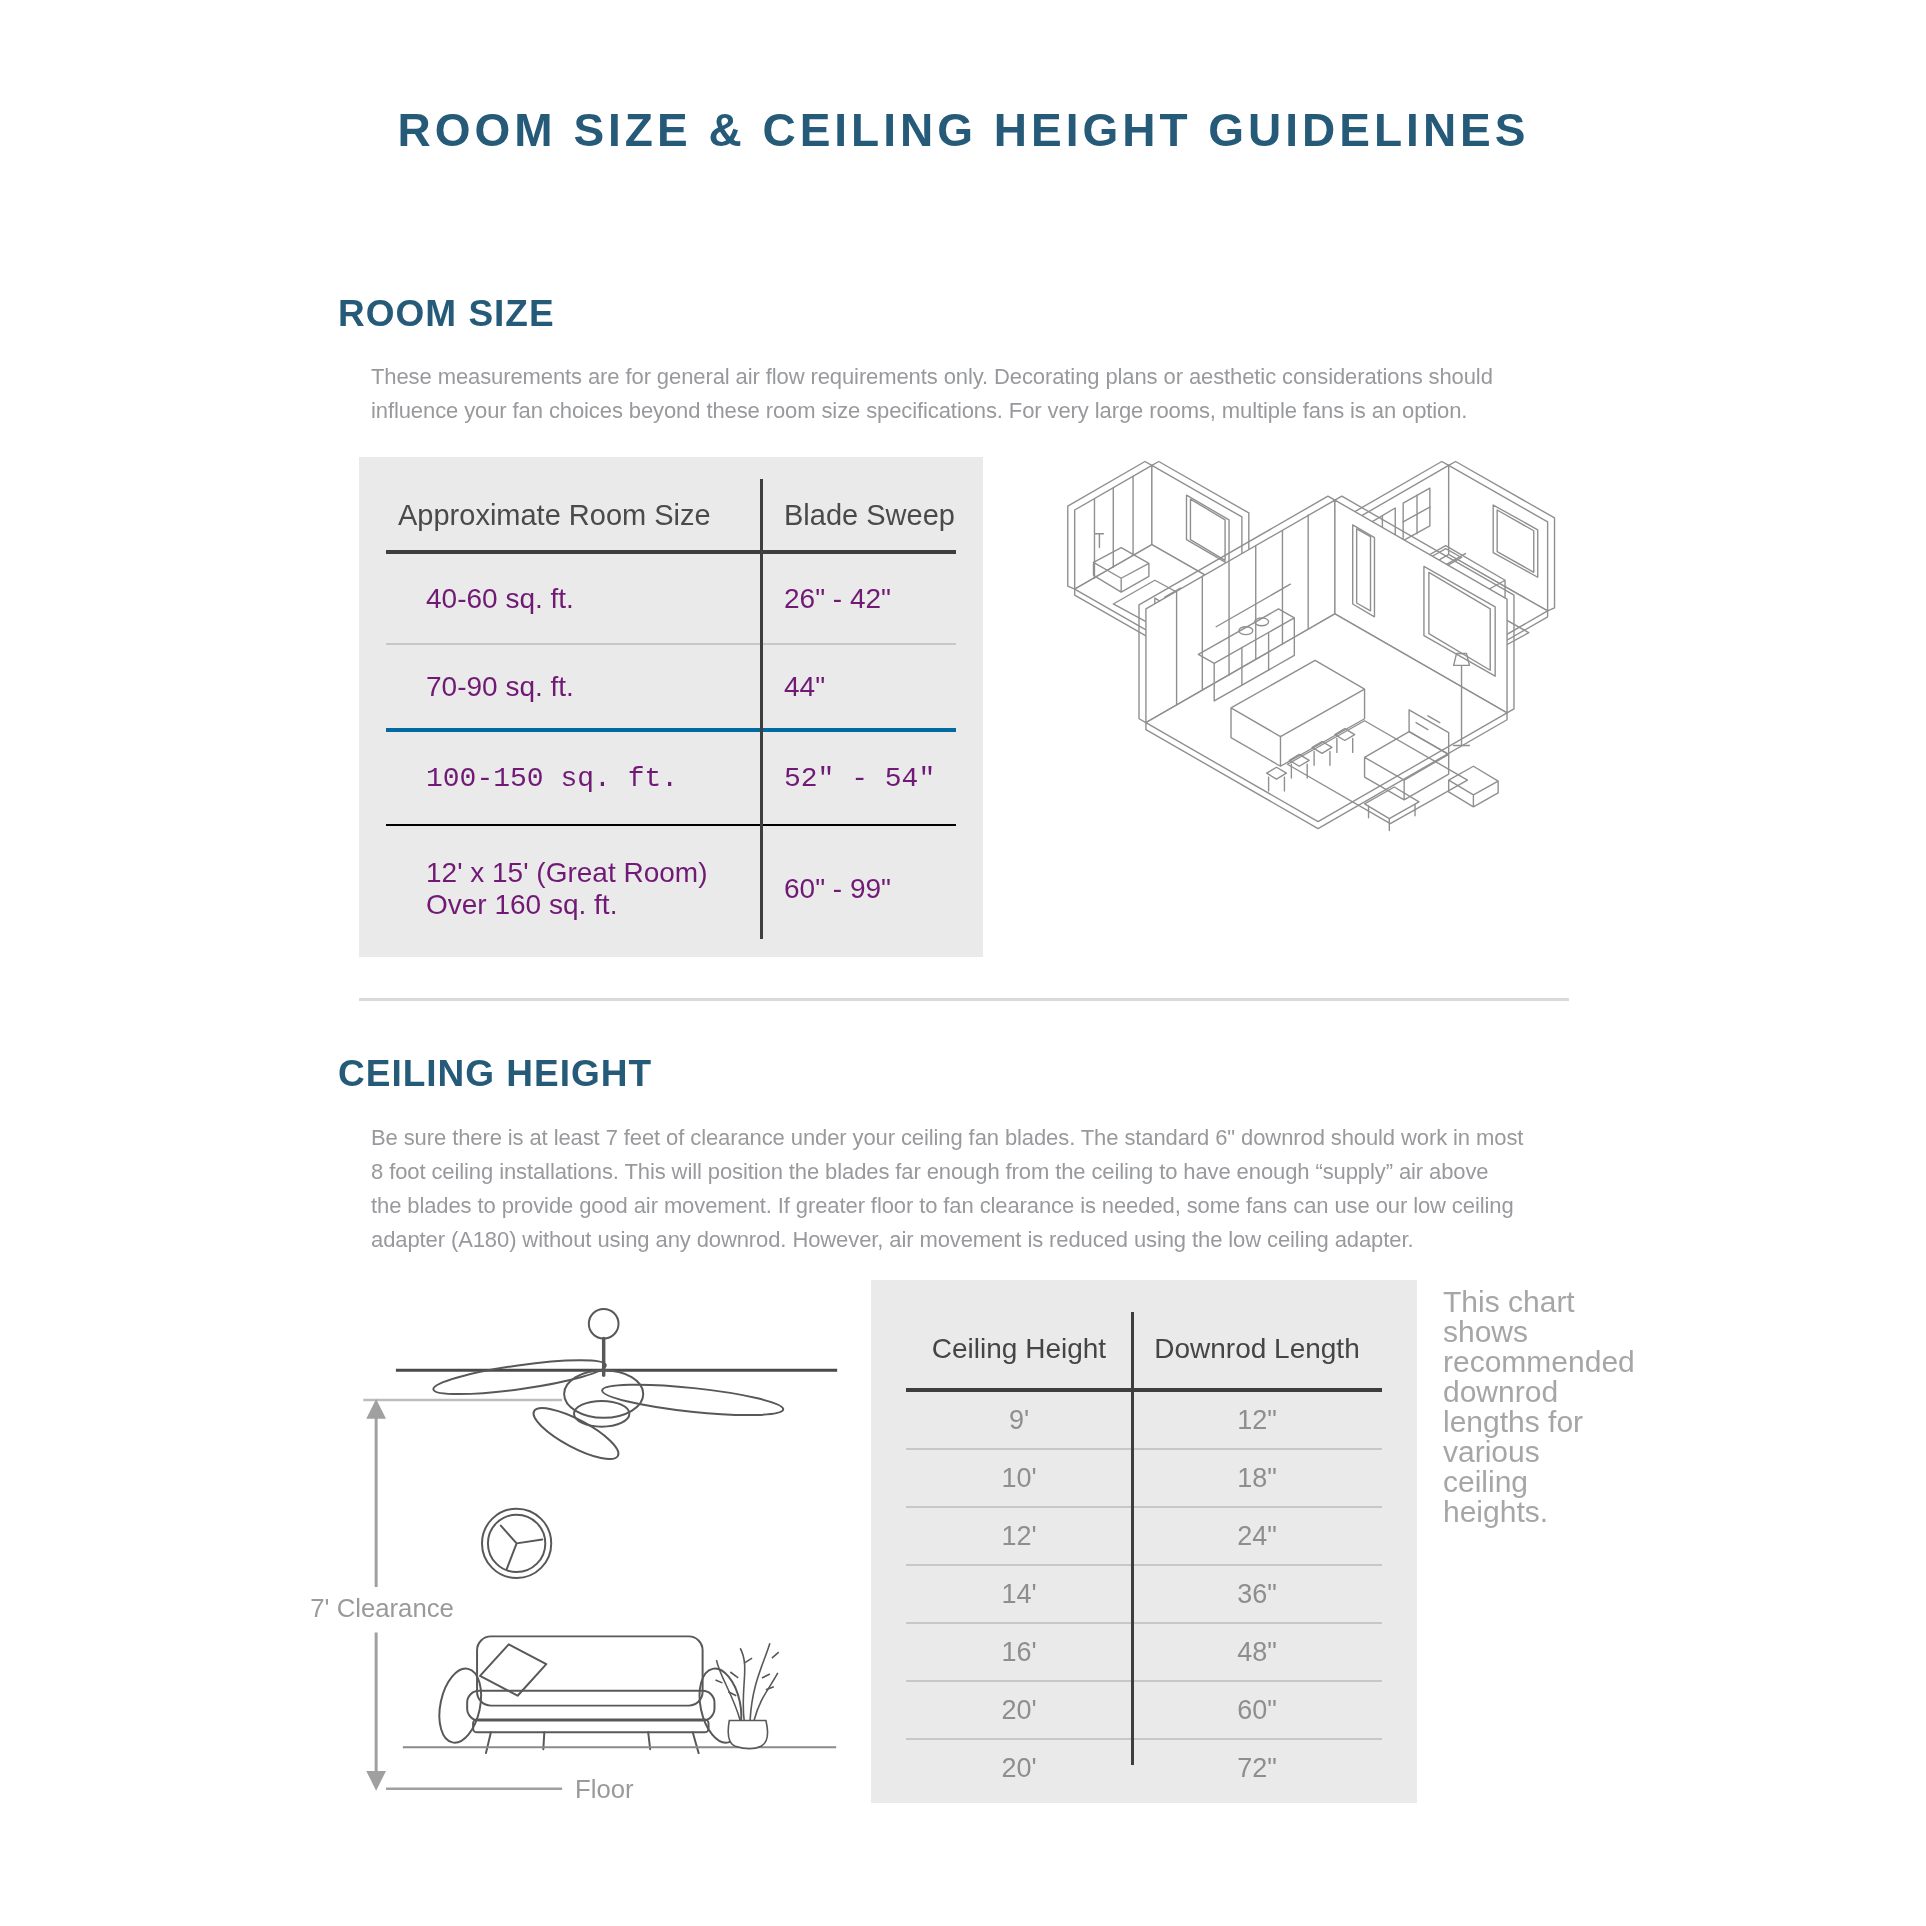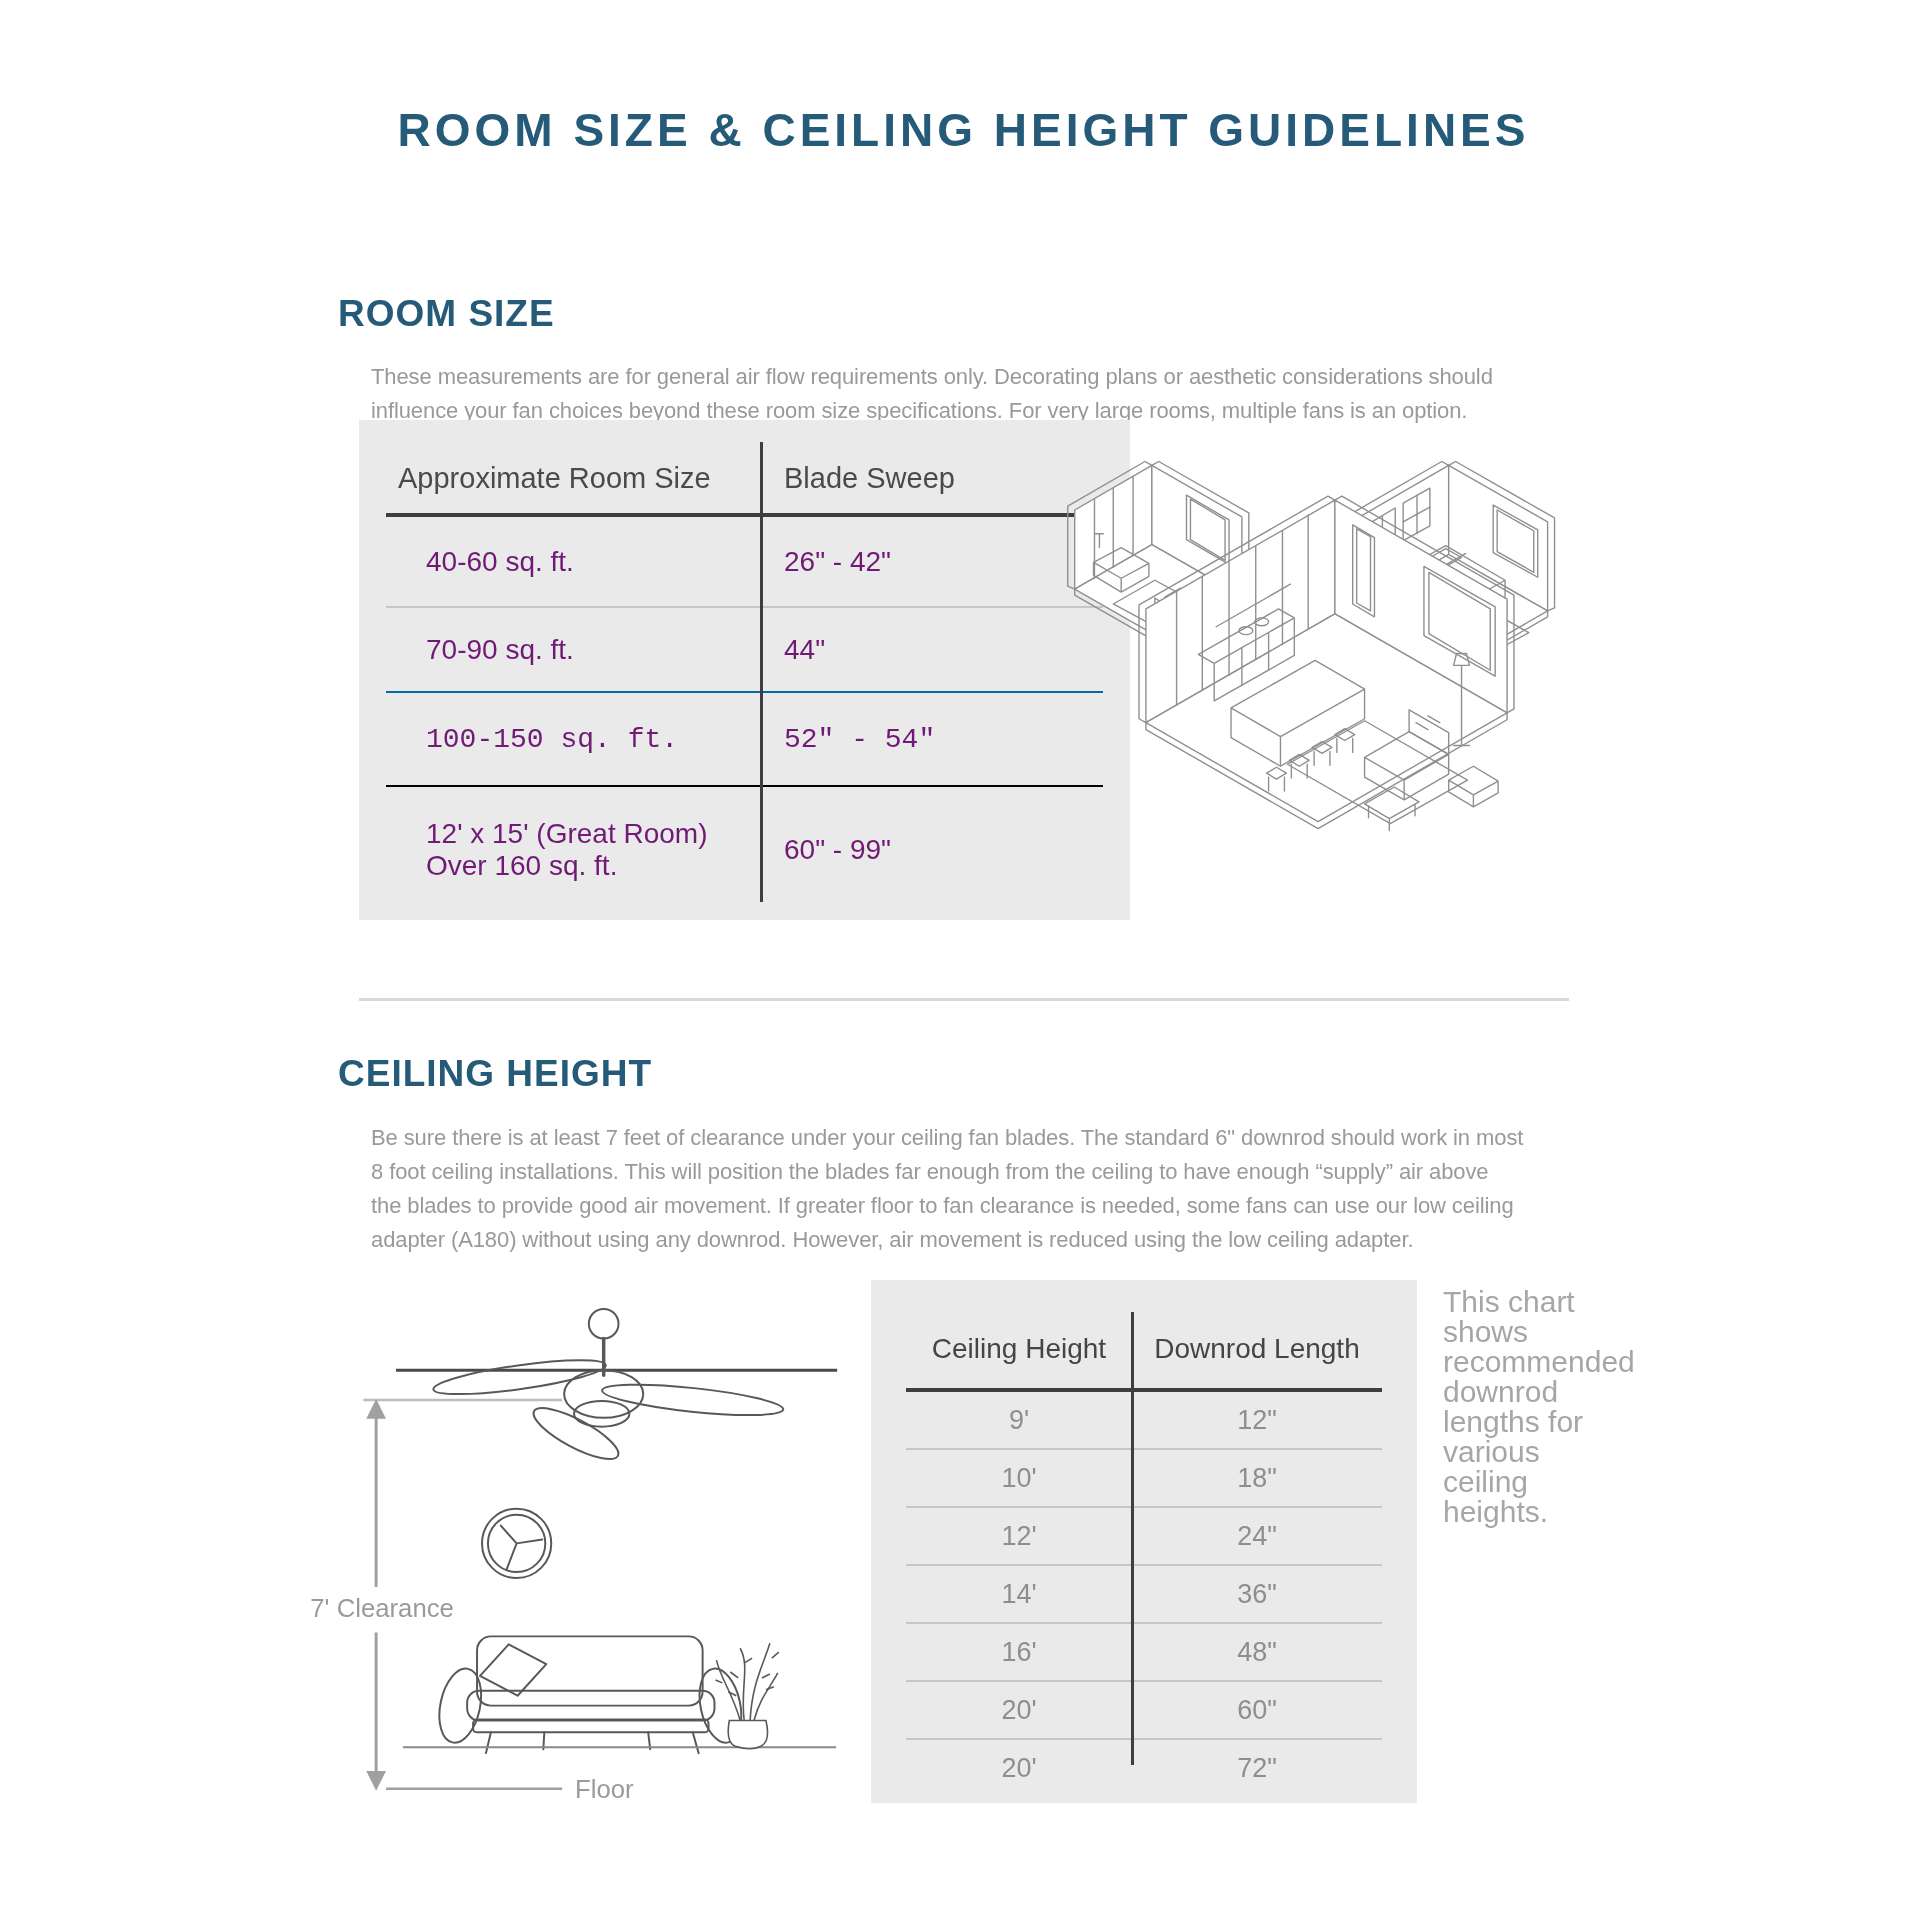--- a/index.html
+++ b/index.html
@@ -22,30 +22,30 @@
   .divider{position:absolute;left:359px;top:998px;width:1210px;height:3px;background:#d9d9d9;}
 
   
   .tbl{position:absolute;background:#eaeaea;}
   .tbl-in{position:absolute;}
   .row{display:grid;align-items:center;}
   .cell{white-space:pre-line;}
   .vline{position:absolute;width:3px;background:#3e3e3e;}
 
   
-  #tbl-rs{left:359px;top:420px;width:731px;height:500px;padding-left:40px;}
+  #tbl-rs{left:359px;top:457px;width:624px;height:500px;}
   #tbl-rs .tbl-in{left:27px;right:27px;top:24px;}
   #tbl-rs .row{grid-template-columns:374px 1fr;}
   #tbl-rs .hd{height:69px;border-bottom:4px solid #3e3e3e;}
   #tbl-rs .hd .cell{font-size:29px;color:#4a4a4a;font-weight:400;padding-left:12px;}
   #tbl-rs .dr .cell{font-size:28px;color:#701a75;}
   #tbl-rs .dr .c1{padding-left:40px;}
   #tbl-rs .cell.c2{padding-left:24px;}
   #tbl-rs .r1{height:89px;border-bottom:2px solid #c7c7c7;}
-  #tbl-rs .r2{height:83px;border-bottom:2px solid #0369a1;}
+  #tbl-rs .r2{height:83px;border-bottom:4px solid #0369a1;}
   #tbl-rs .r3{height:92px;border-bottom:2px solid #000000;font-family:Liberation Mono, monospace;}
   #tbl-rs .r4{height:125px;}
   #tbl-rs .vline{left:401px;top:22px;height:460px;}
 
   
   #tbl-ch{left:871px;top:1280px;width:546px;height:523px;}
   #tbl-ch .tbl-in{left:35px;right:35px;top:30px;}
   #tbl-ch .row{grid-template-columns:226px 1fr;}
   #tbl-ch .hd{height:78px;border-bottom:4px solid #3e3e3e;}
   #tbl-ch .hd .cell{font-size:28px;color:#454545;}

